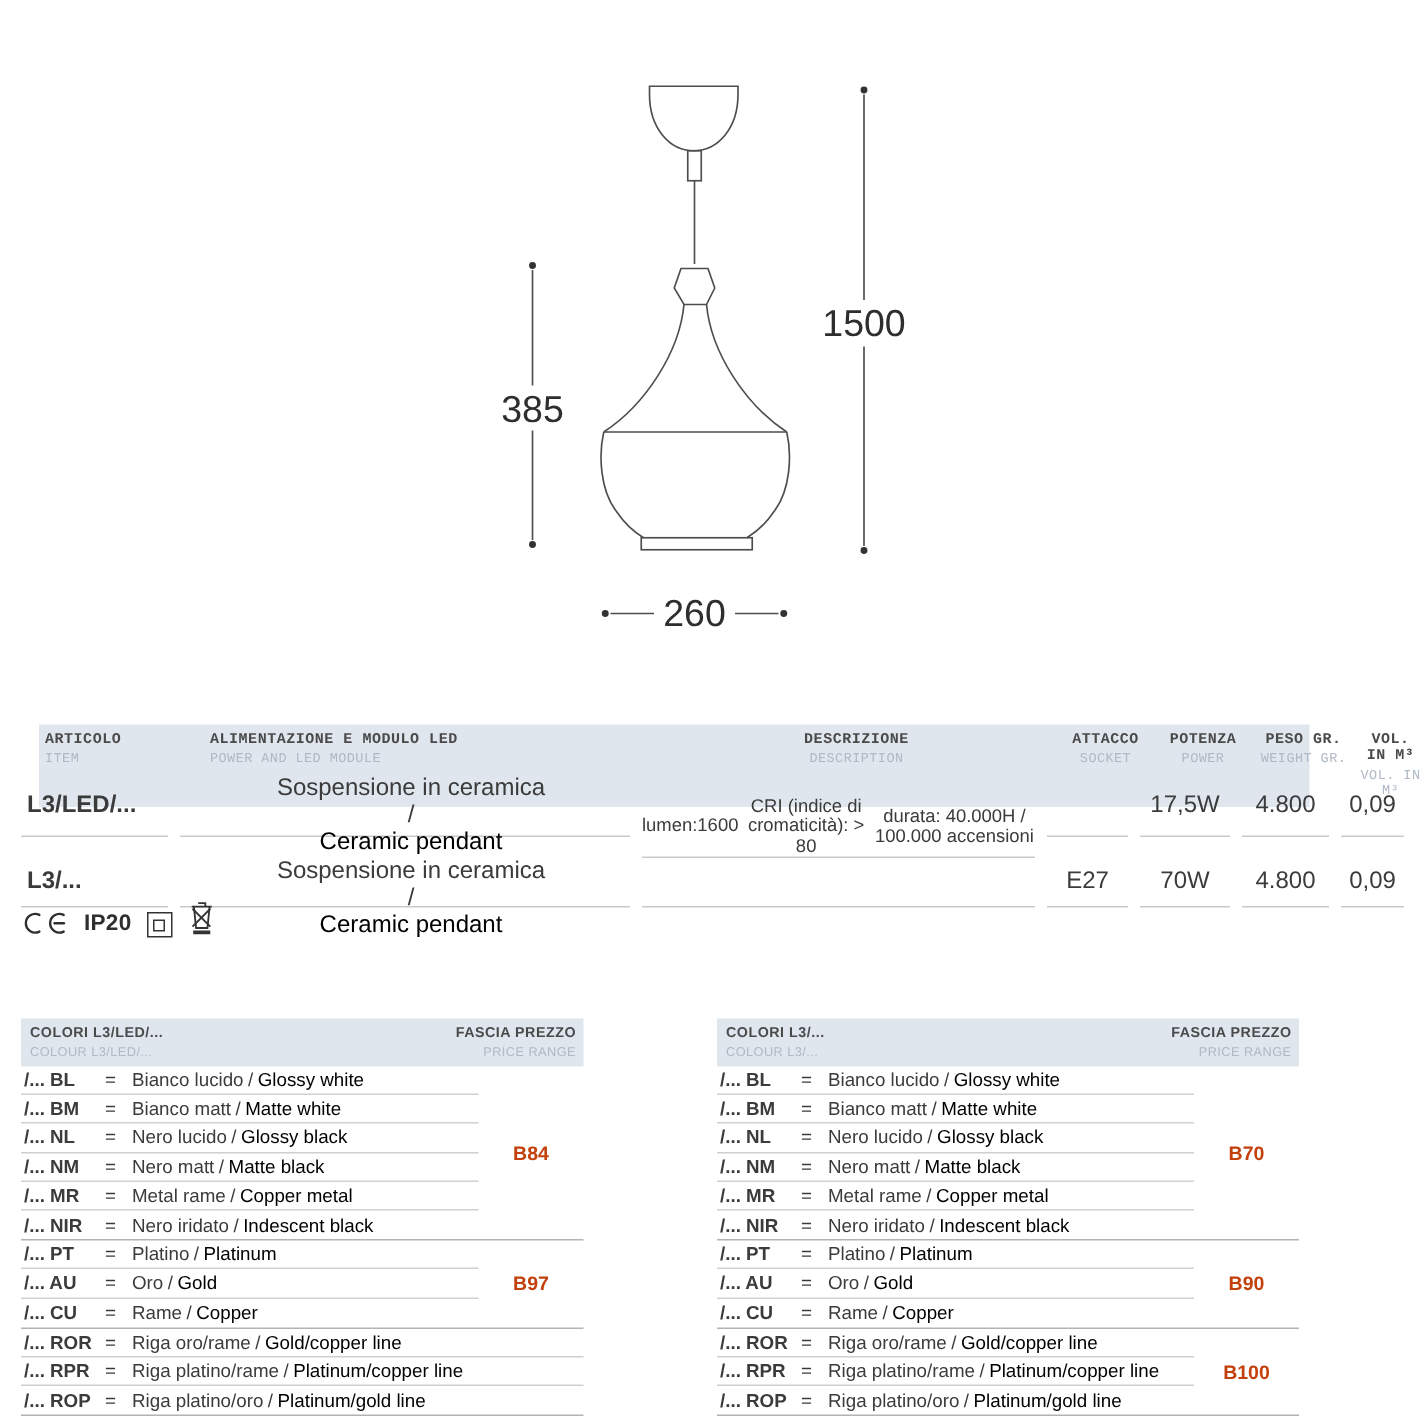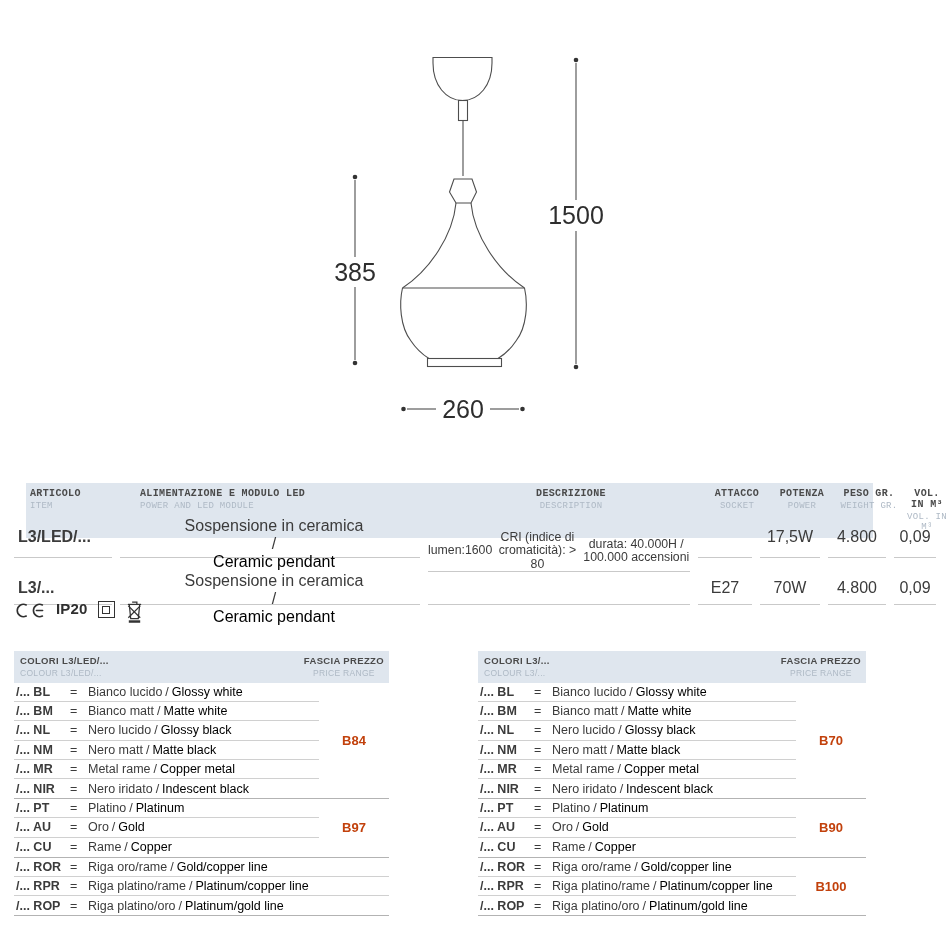--- a/index.html
+++ b/index.html
@@ -26,36 +26,36 @@
   .r1{height:41px;} .r2{height:33px;}
   .c-item{padding-left:4px;font-weight:700;}
   .c-desc{padding-left:8px;flex-direction:column;}
   .c-led{flex-direction:row;justify-content:center;text-align:center;
          font-size:12.3px;line-height:13.5px;margin-top:14px;}
   .c-c{justify-content:center;}
   .sep{margin:0 3px;color:#3b3b3b;}
   .en-txt{color:#000000;}
 
   
-  .certs{position:absolute;left:14px;top:600px;display:flex;align-items:flex-start;gap:10px;}
+  .certs{position:absolute;left:14px;top:600px;display:flex;align-items:flex-end;gap:10px;}
   .ip{font-size:15px;font-weight:700;color:#2f2f2f;line-height:18px;letter-spacing:.2px;}
   .sq2{width:15px;height:15px;border:1.6px solid #333;display:flex;align-items:center;
        justify-content:center;margin-top:1px;}
   .sq2 i{display:block;width:6px;height:6px;border:1.6px solid #333;}
 
   
-  .ctables{position:absolute;left:14px;top:651px;width:852px;display:flex;
+  .ctables{position:absolute;left:14px;top:679px;width:852px;display:flex;
            justify-content:space-between;align-items:flex-start;}
   .ctables > div:nth-of-type(1){width:375px;}
   .ctables > div:nth-of-type(2){width:388px;}
   .chead{height:32px;background:#dfe6ee;display:flex;justify-content:space-between;
          padding:4px 5px 0 6px;box-sizing:border-box;}
   .chead .h-it{font-size:9.5px;}
   .chead .h-en{font-size:8.5px;}
-  .chead-r{text-align:center;}
+  .chead-r{text-align:right;}
   .group{display:flex;border-bottom:1px solid #b3b3b3;}
   .rows{flex:1;min-width:0;}
   .crow{display:flex;align-items:center;height:19.2px;border-bottom:1px solid #d0d0d0;
         font-size:12.5px;color:#3b3b3b;padding-left:2px;box-sizing:border-box;}
   .rows > .crow:last-of-type{border-bottom:none;}
   .code{width:54px;font-weight:700;flex:none;}
   .eq{width:18px;flex:none;}
   .cname{white-space:nowrap;}
   .price{width:70px;flex:none;display:flex;align-items:center;justify-content:center;
          font-weight:700;font-size:13px;color:#c2410c;}

